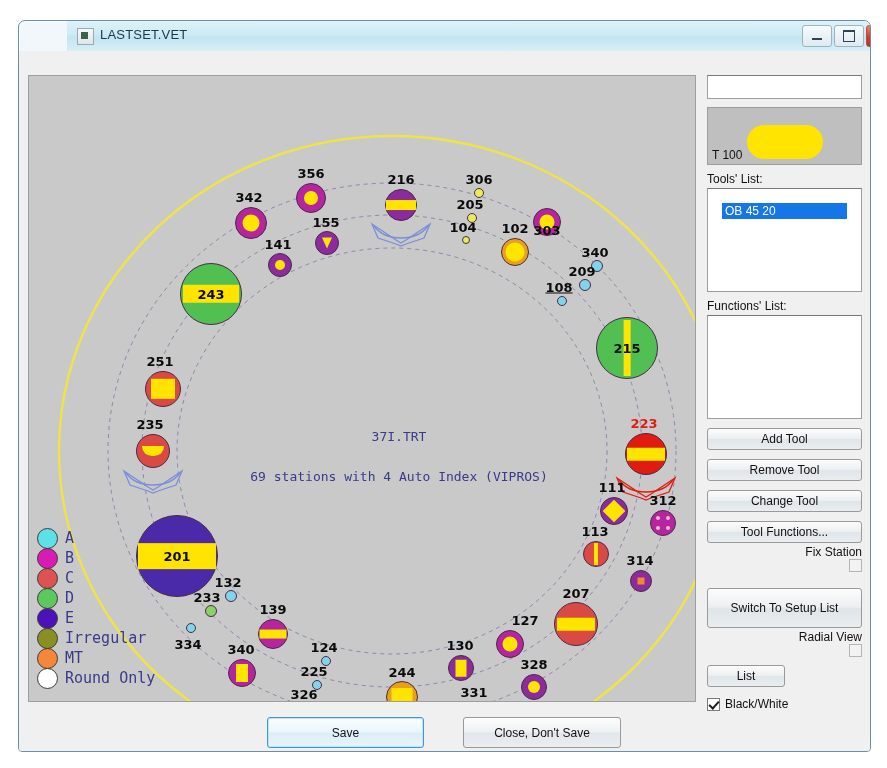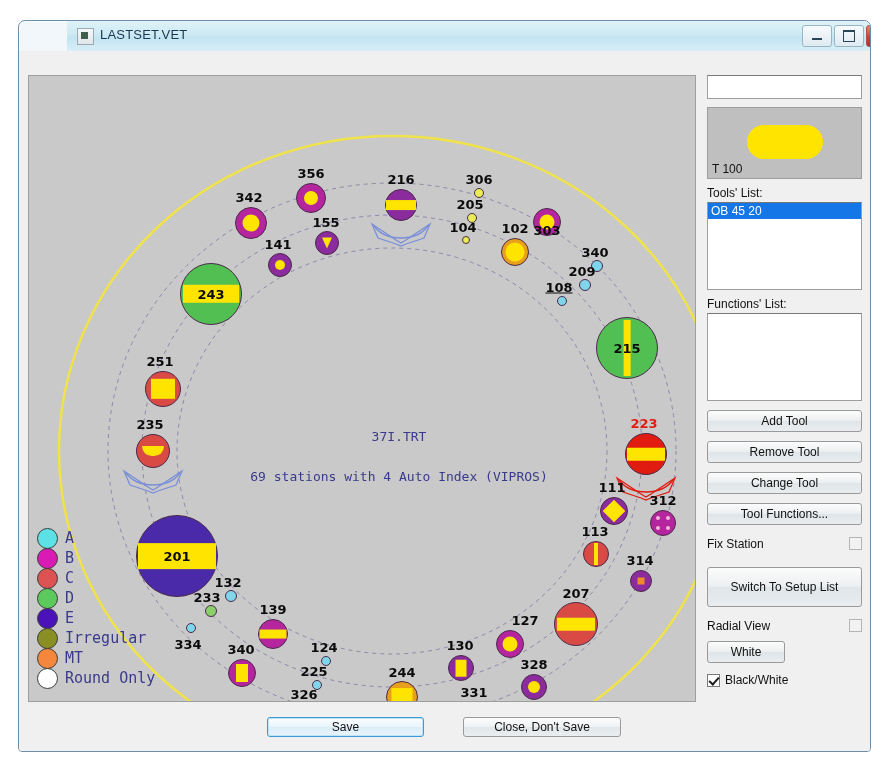--- a/index.html
+++ b/index.html
@@ -52,54 +52,54 @@
 
   .legend{position:absolute;left:8px;top:452px;}
   .lrow{display:flex;align-items:center;height:20px;}
   .lsw{width:19px;height:19px;border-radius:50%;border:1px solid #3a3a3a;margin-right:7px;}
   .ltx{font-family:"DejaVu Sans Mono","Liberation Mono",monospace;font-size:15px;color:#3a3a8c;}
 
   
   .rpanel{position:absolute;left:688px;top:24px;width:155px;}
   .txtbox{width:100%;height:24px;box-sizing:border-box;border:1px solid #9d9d9d;
     border-top-color:#7a7a7a;background:#fff;}
-  .preview{margin-top:8px;width:100%;height:72px;box-sizing:border-box;
+  .preview{margin-top:8px;width:100%;height:58px;box-sizing:border-box;
     border:1px solid #9d9d9d;background:#bfbfbf;position:relative;}
   .prevshape{position:absolute;left:50%;top:34px;transform:translate(-50%,-50%);
     width:76px;height:34px;border-radius:17px;background:#ffe400;}
   .prevlabel{position:absolute;left:4px;bottom:2px;font-size:12px;color:#111;}
   .lbl{font-size:12px;color:#111;margin:7px 0 2px;}
-  .listbox{width:100%;height:88px;box-sizing:border-box;border:1px solid #9d9d9d;
-    border-top-color:#787878;background:#fff;padding:0;overflow:hidden;}
+  .listbox{width:100%;height:104px;box-sizing:border-box;border:1px solid #9d9d9d;
+    border-top-color:#787878;background:#fff;padding:14px;overflow:hidden;}
   .listitem{font-size:12px;padding:1px 3px;color:#111;}
   .listitem.sel{background:#1576e8;color:#fff;}
   .btn{width:100%;height:22px;margin-top:9px;box-sizing:border-box;
     border:1px solid #9a9a9a;border-radius:3px;
     background:linear-gradient(#fcfcfc,#eceff1 48%,#e0e5e9 52%,#e9edef);
     font-size:12px;color:#111;font-family:"Liberation Sans",sans-serif;cursor:default;}
-  .chkrow{display:flex;align-items:flex-start;justify-content:space-between;margin-top:12px;}
+  .chkrow{display:flex;align-items:flex-end;justify-content:space-between;margin-top:2px;flex-direction:column;}
   .chkrow .t{font-size:12px;color:#111;}
   .chkbox{width:13px;height:13px;box-sizing:border-box;border:1px solid #b5b5b5;background:#f2f2f2;}
   .chkline{display:flex;align-items:center;margin-top:10px;}
   .chkline .cb{width:13px;height:13px;box-sizing:border-box;border:1px solid #7b7b7b;background:#fff;
     position:relative;margin-right:5px;}
   .chkline .cb.on:after{content:"";position:absolute;left:3px;top:0px;width:4px;height:8px;
     border:solid #1b1b1b;border-width:0 2px 2px 0;transform:rotate(42deg);}
   .chkline .t{font-size:12px;color:#111;}
   .btnwide{width:100%;height:40px;margin-top:16px;box-sizing:border-box;
     border:1px solid #9a9a9a;border-radius:3px;
     background:linear-gradient(#fcfcfc,#eceff1 48%,#e0e5e9 52%,#e9edef);font-size:12px;color:#111;
     font-family:"Liberation Sans",sans-serif;}
   .btnprint{width:78px;height:22px;margin-top:8px;box-sizing:border-box;
     border:1px solid #9a9a9a;border-radius:3px;
     background:linear-gradient(#fcfcfc,#eceff1 48%,#e0e5e9 52%,#e9edef);font-size:12px;color:#111;
     font-family:"Liberation Sans",sans-serif;}
 
   .bottombar{position:absolute;left:0;top:660px;width:851px;height:40px;}
-  .bbtn{position:absolute;top:6px;height:20px;box-sizing:border-box;border-radius:3px;
+  .bbtn{position:absolute;top:6px;height:31px;box-sizing:border-box;border-radius:3px;
     border:1px solid #9a9a9a;background:linear-gradient(#fdfdfd,#eef1f3 48%,#e2e7eb 52%,#eaeef0);
     font-size:12px;color:#111;font-family:"Liberation Sans",sans-serif;}
   .bbtn.focus{border:1px solid #3c9ad6;box-shadow:0 0 0 1px #bfe2f7 inset;
     background:linear-gradient(#fbfeff,#eaf5fc 48%,#dcedf8 52%,#e8f4fb);}
 </style>
 </head>
 <body>
 
 <div class="window">
 
@@ -339,21 +339,21 @@
         <div class="chkbox"></div>
       </div>
 
       <button class="btnwide">Switch To Setup List</button>
 
       <div class="chkrow">
         <div class="t">Radial View</div>
         <div class="chkbox"></div>
       </div>
 
-      <button class="btnprint">White</button>
+      <button class="btnprint">List</button>
 
       <div class="chkline">
         <div class="cb on"></div>
         <div class="t">Black/White</div>
       </div>
     </div>
 
     <div class="bottombar">
       <button class="bbtn focus" style="left:248px;width:157px">Save</button>
       <button class="bbtn" style="left:444px;width:158px">Close, Don't Save</button>

